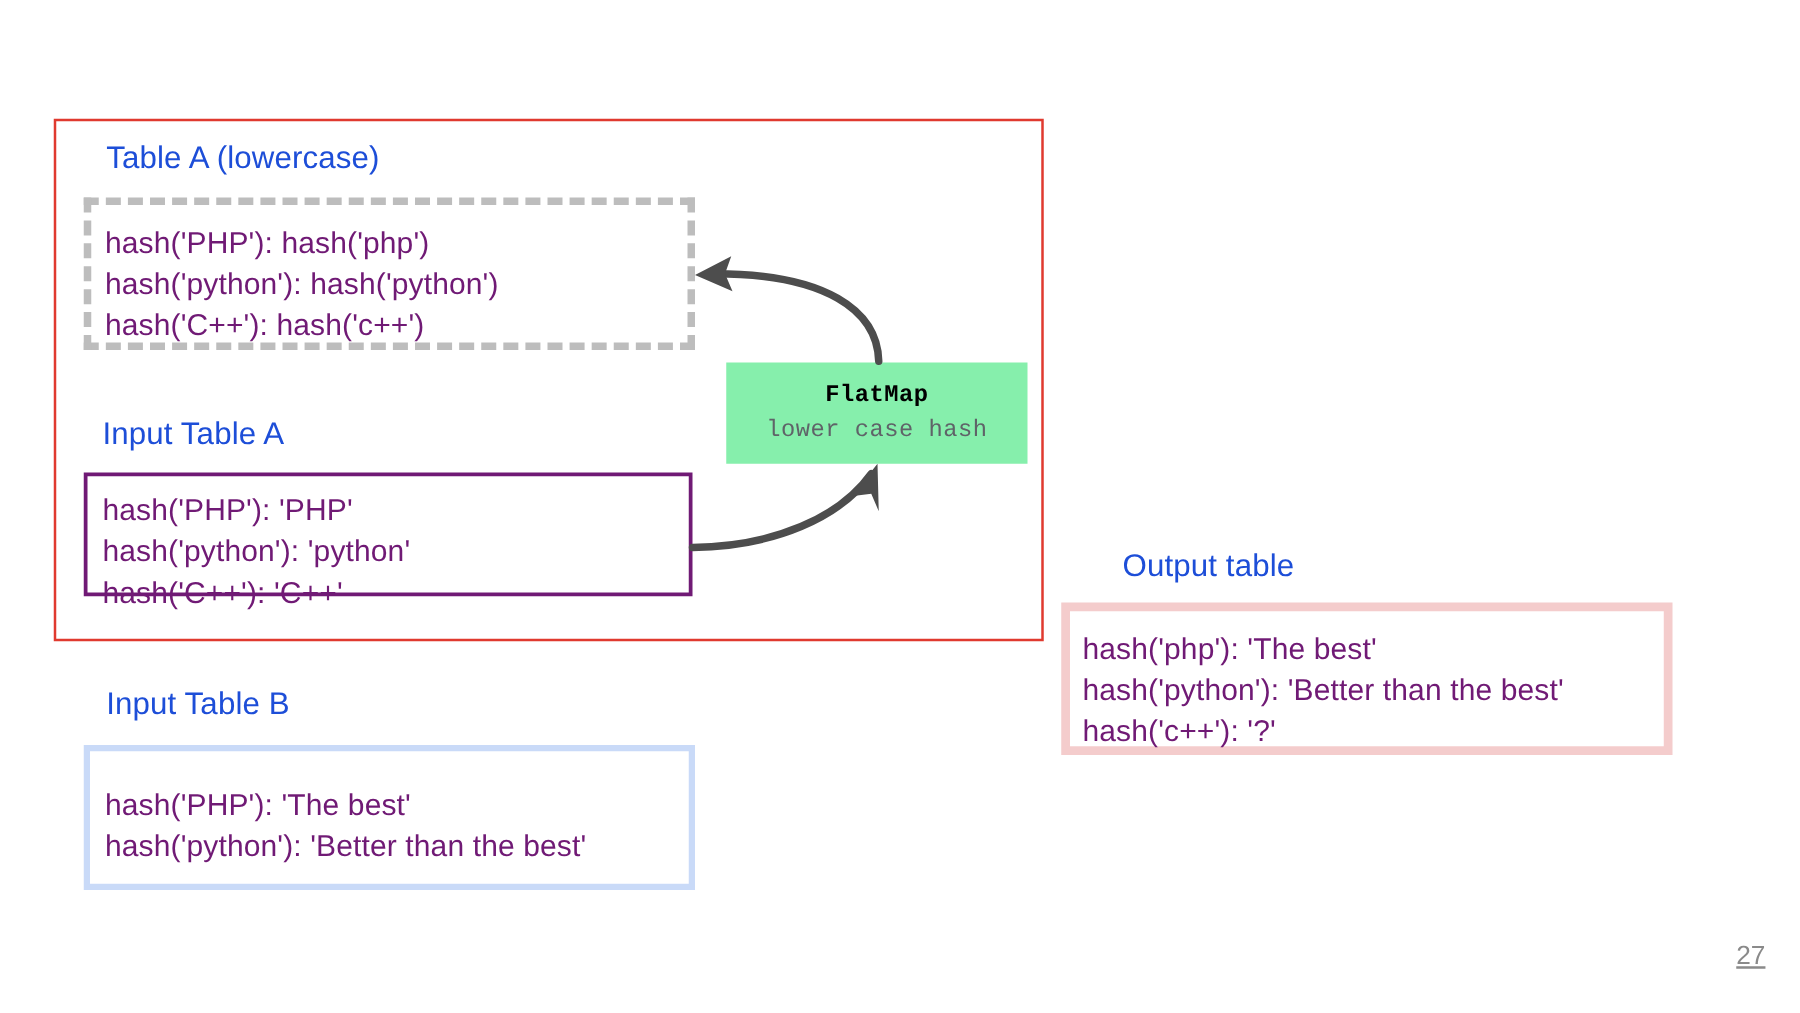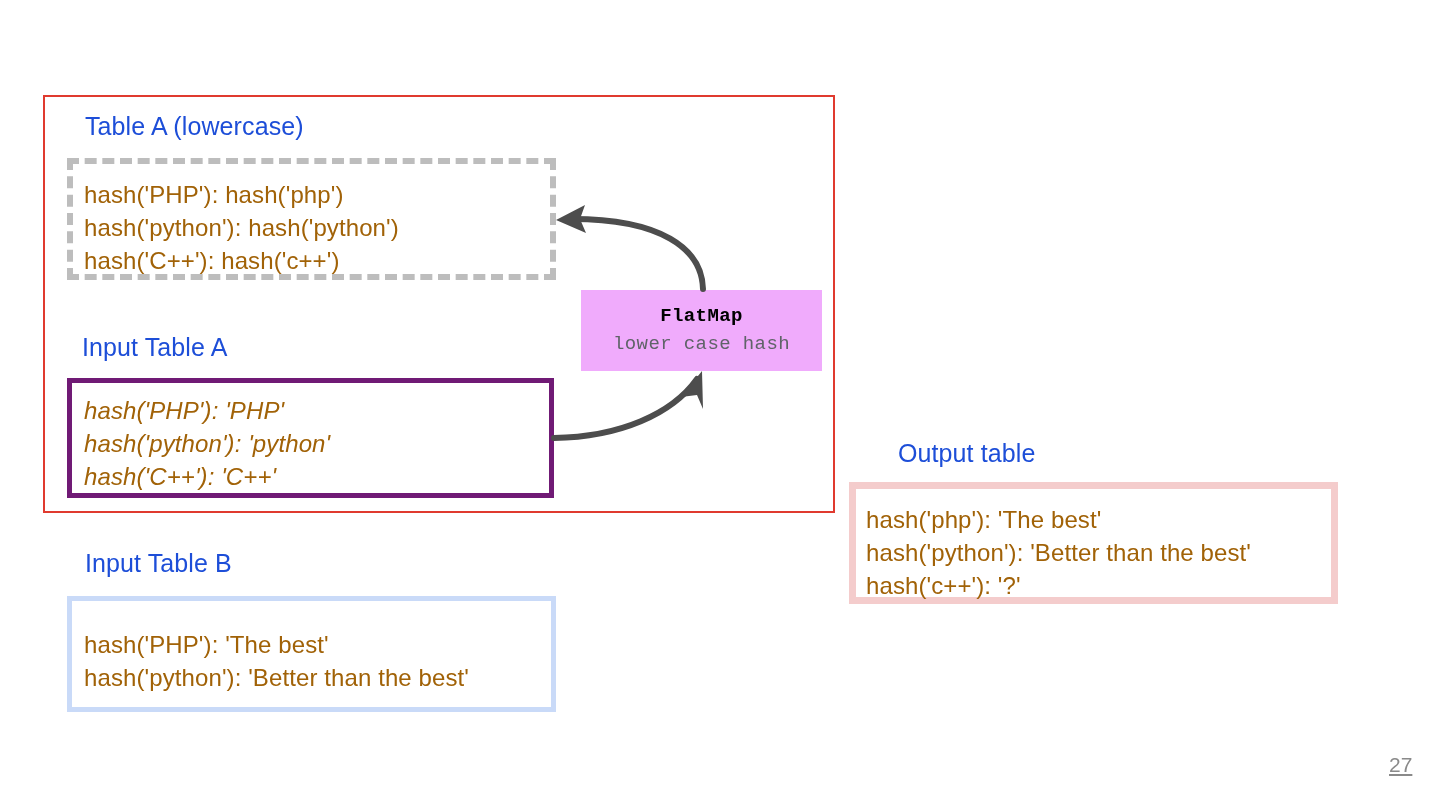--- a/index.html
+++ b/index.html
@@ -45,21 +45,21 @@
   #caption-output-table { left: 866px; top: 438px; margin-left: 32px; }
 
   
   .tablebox {
     box-sizing: border-box;
     background: #ffffff;
   }
   .tablebox .rows {
     font-size: 24px;
     line-height: 33px;
-    color: #a16207;
+    color: #701a75;
     white-space: pre;
     letter-spacing: 0.1px;
   }
 
   
   #box-table-a {
     left: 67px;
     top: 158px;
     width: 489px;
     height: 122px;
@@ -69,23 +69,22 @@
     position: absolute;
     left: 11px;
     top: 14px;
   }
 
   
   #box-input-a {
     left: 67px;
     top: 378px;
     width: 487px;
-    height: 120px;
-    border: 5px solid #701a75;
-    font-style: italic;
+    height: 99px;
+    border: 3px solid #701a75;
   }
   #box-input-a .rows {
     position: absolute;
     left: 12px;
     top: 11px;
   }
 
   
   #box-input-b {
     left: 67px;
@@ -113,21 +112,21 @@
     left: 10px;
     top: 14px;
   }
 
   
   #flatmap-node {
     left: 581px;
     top: 290px;
     width: 241px;
     height: 81px;
-    background: #f0abfc;
+    background: #86efac;
     display: flex;
     flex-direction: column;
     align-items: center;
     justify-content: center;
     font-family: "Liberation Mono", monospace;
   }
   #flatmap-title {
     font-size: 19px;
     font-weight: bold;
     color: #000000;

